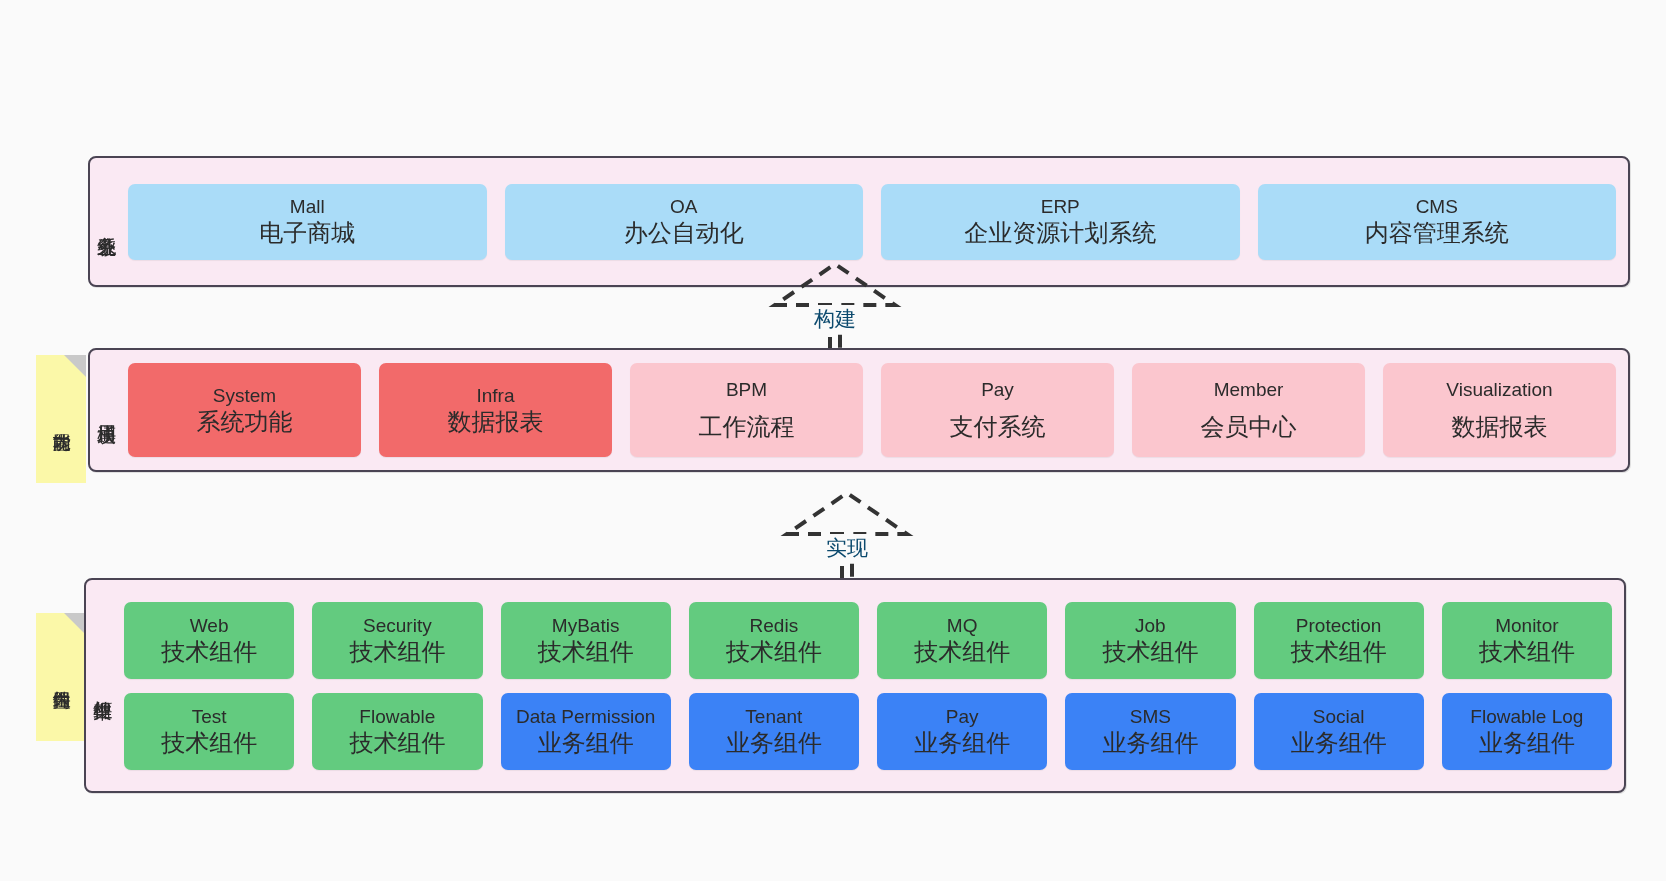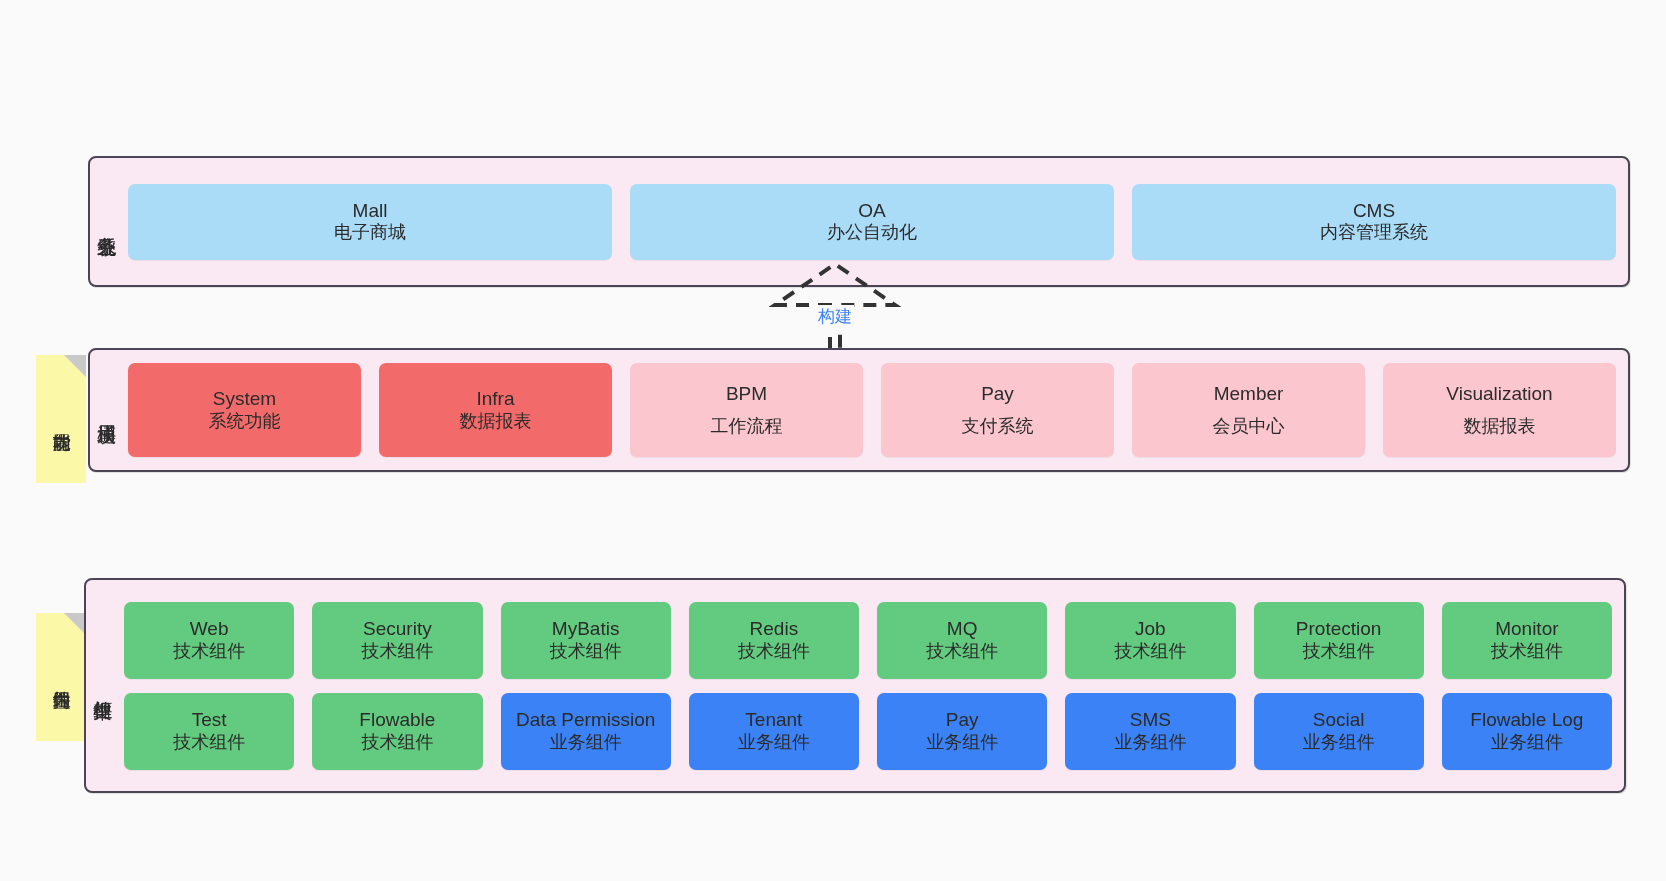--- a/index.html
+++ b/index.html
@@ -77,21 +77,21 @@
     text-align: center;
     padding: 4px 6px;
     color: #2b2b2b;
     box-shadow: 0 1px 1px rgba(0,0,0,0.06);
   }
   .node .t1 {
     font-size: 19px;
     line-height: 1.22;
   }
   .node .t2 {
-    font-size: 18px;
+    font-size: 24px;
     line-height: 1.22;
     text-align: center;
   }
 
   .h-business { height: 76px; }
   .h-module   { height: 94px; }
   .h-comp     { height: 77px; }
 
   .c-blue        { background: #aadcf8; }
   .c-red         { background: #f26a6a; }
@@ -138,22 +138,22 @@
     inset: 0;
     width: 100%;
     height: 100%;
     overflow: visible;
   }
   .arrow-label {
     position: absolute;
     left: 50%;
     top: 47px;
     transform: translateX(-50%);
-    font-size: 17px;
-    color: #3b82f6;
+    font-size: 21px;
+    color: #0c4a6e;
     background: #fafafa;
     padding: 0 2px;
     white-space: nowrap;
     user-select: none;
   }
 </style>
 </head>
 <body>
 
 <div class="canvas">
@@ -164,20 +164,24 @@
       <div class="row">
         <div class="node h-business c-blue">
           <span class="t1">Mall</span>
           <span class="t2">电子商城</span>
         </div>
         <div class="node h-business c-blue">
           <span class="t1">OA</span>
           <span class="t2">办公自动化</span>
         </div>
         <div class="node h-business c-blue">
+          <span class="t1">ERP</span>
+          <span class="t2">企业资源计划系统</span>
+        </div>
+        <div class="node h-business c-blue">
           <span class="t1">CMS</span>
           <span class="t2">内容管理系统</span>
         </div>
       </div>
     </div>
   </div>
 
   <div class="arrow" style="left:760px; top:258px;">
     <svg viewBox="0 0 150 92" preserveAspectRatio="none" aria-hidden="true">
       <path d="M 70 92 L 70 47 L 15 47 L 75 6 L 135 47 L 80 47 L 80 92" fill="none" stroke="#333333" stroke-width="4" stroke-dasharray="13 9" stroke-linecap="butt" stroke-linejoin="miter"></path>
@@ -215,20 +219,26 @@
           <span class="t2">会员中心</span>
         </div>
         <div class="node h-module c-pink">
           <span class="t1">Visualization</span>
           <span class="t2">数据报表</span>
         </div>
       </div>
     </div>
   </div>
 
+  <div class="arrow" style="left:772px; top:487px;">
+    <svg viewBox="0 0 150 92" preserveAspectRatio="none" aria-hidden="true">
+      <path d="M 70 92 L 70 47 L 15 47 L 75 6 L 135 47 L 80 47 L 80 92" fill="none" stroke="#333333" stroke-width="4" stroke-dasharray="13 9" stroke-linecap="butt" stroke-linejoin="miter"></path>
+    </svg>
+    <span class="arrow-label">实现</span>
+  </div>
 
   <div class="note" style="left:36px; top:613px; height:128px;">
     <span class="fold"></span>
     <span>内置组件</span>
   </div>
 
   <div class="layer" id="layer-framework" style="left:84px; top:578px; width:1542px; height:215px;">
     <div class="layer-title">框架组件</div>
     <div class="layer-body">
       <div class="row">

